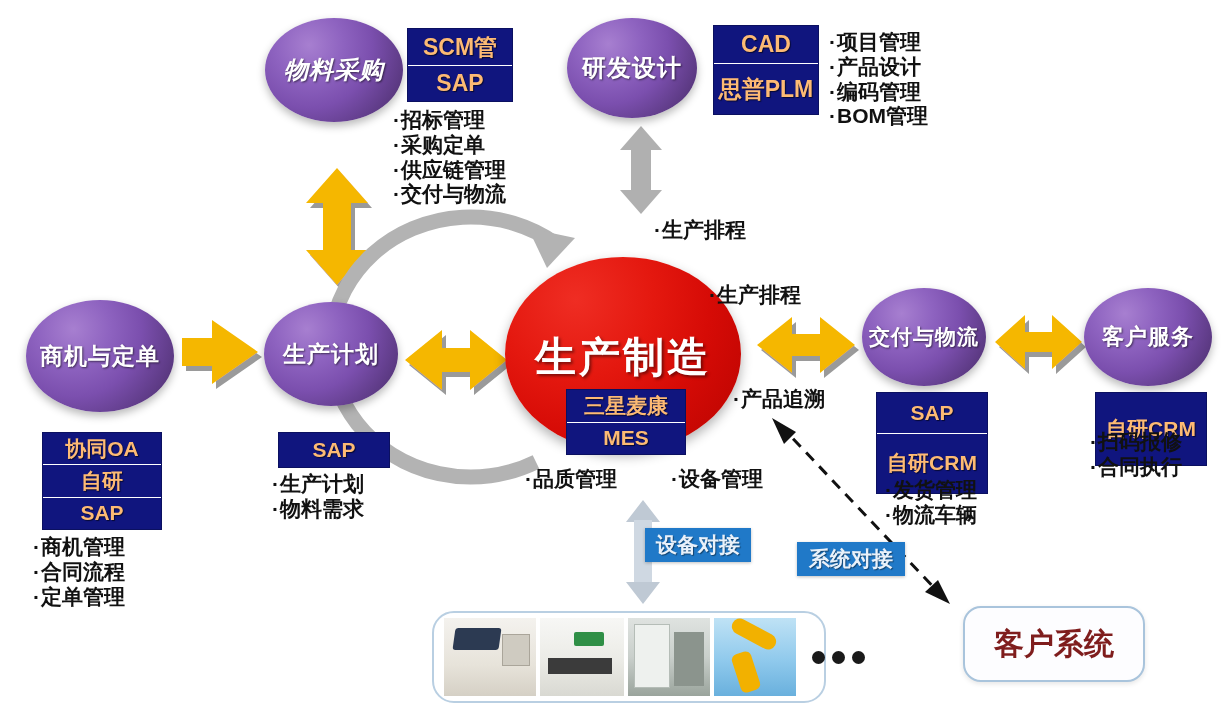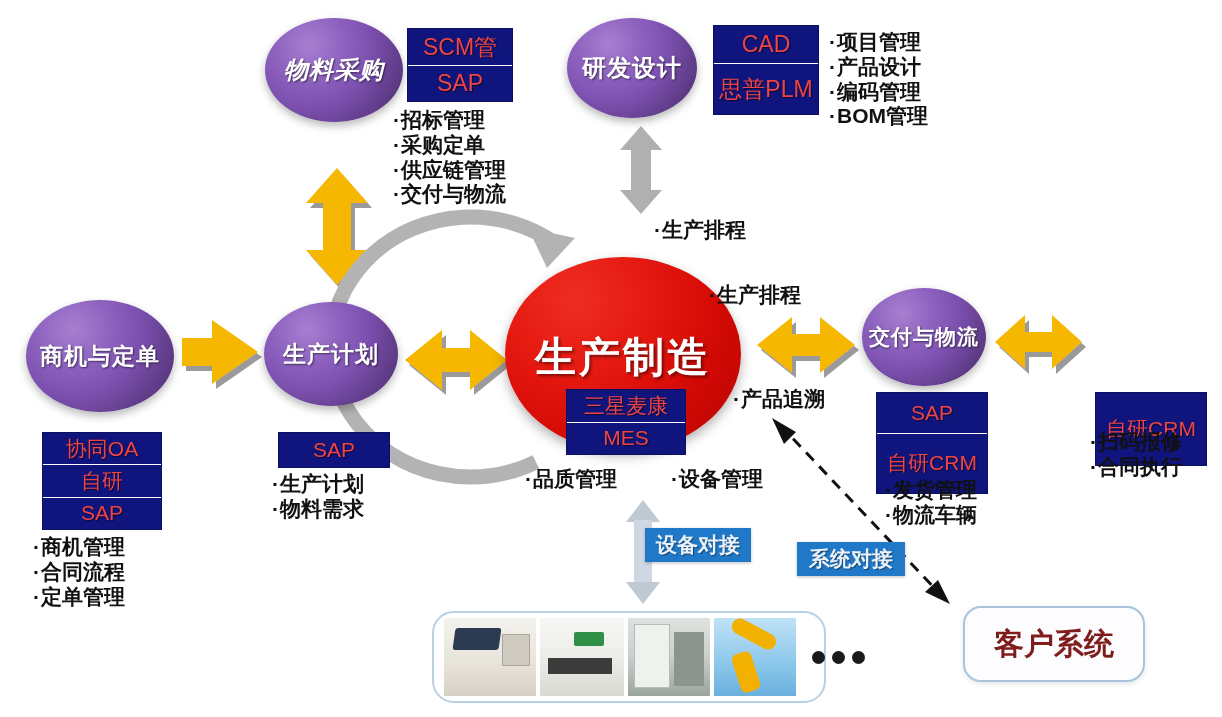--- a/index.html
+++ b/index.html
@@ -36,21 +36,21 @@
     text-shadow:2px 2px 3px rgba(0,0,0,.45);
   }
 
   
   .sysbox{
     position:absolute;background:#10157e;
     border:1px solid #0b1060;
     display:flex;flex-direction:column;
   }
   .sysrow{
-    color:#ef4444;font-weight:normal;text-align:left;
+    color:#fdba74;font-weight:bold;text-align:left;
     border-bottom:1px solid #ffffff;
     display:flex;align-items:center;justify-content:center;
     text-shadow:1px 1px 1px rgba(0,0,0,.6);
     line-height:1.05;
   }
   .sysrow:last-child{border-bottom:none;}
 
   
   .bullets{position:absolute;color:#111;font-weight:bold;line-height:1.18;}
   .bullets div{white-space:nowrap;}
@@ -227,20 +227,23 @@
   </div>
   <div class="sysbox" style="left:876px;top:392px;width:110px;height:100px;">
     <div class="sysrow" style="height:40%;font-size:21px;">SAP</div>
     <div class="sysrow" style="height:60%;font-size:21px;padding:0 4px;">自研CRM</div>
   </div>
   <div class="bullets" style="left:885px;top:478px;font-size:21px;">
     <div>发货管理</div>
     <div>物流车辆</div>
   </div>
 
+  <div class="sphere" style="left:1084px;top:288px;width:128px;height:98px;">
+    <span style="font-size:22px;">客户服务</span>
+  </div>
   <div class="sysbox" style="left:1095px;top:392px;width:110px;height:72px;">
     <div class="sysrow" style="height:100%;font-size:21px;flex-direction:column;">自研CRM</div>
   </div>
   <div class="bullets" style="left:1090px;top:430px;font-size:21px;">
     <div>扫码报修</div>
     <div>合同执行</div>
   </div>
 
   <div class="tag" style="left:645px;top:528px;width:106px;height:34px;font-size:21px;text-align:center;">
     <span>设备对接</span>

